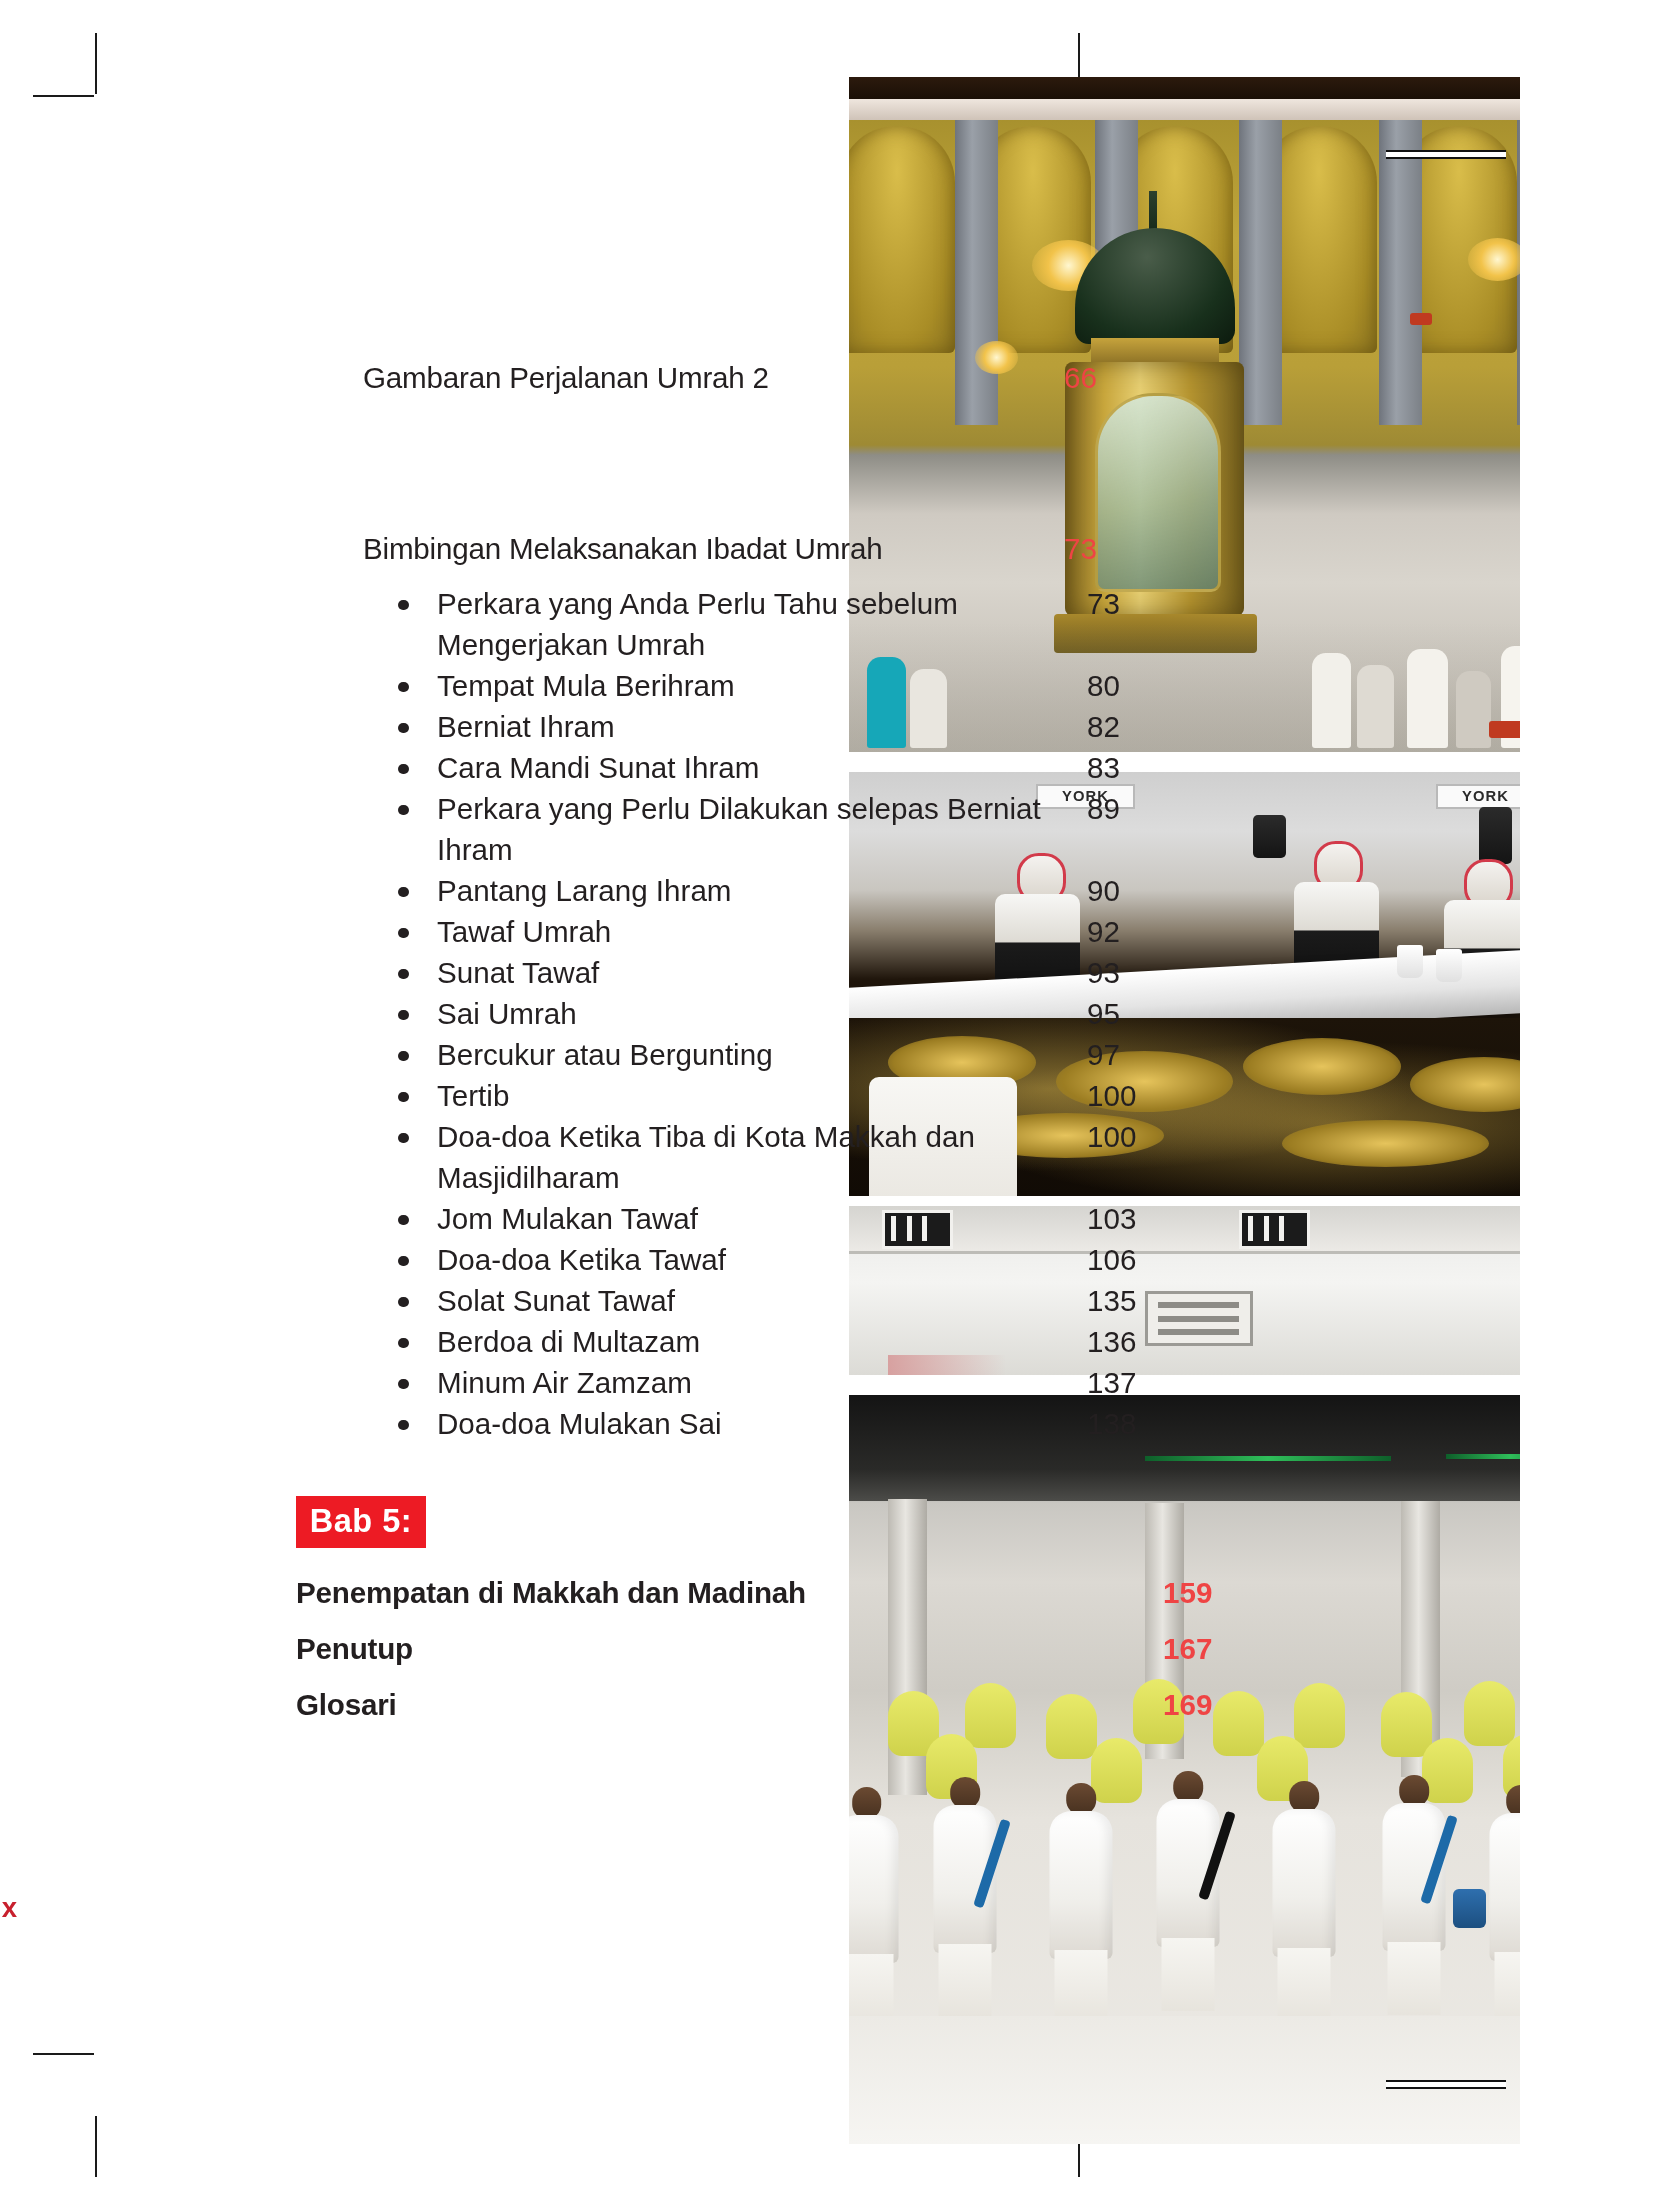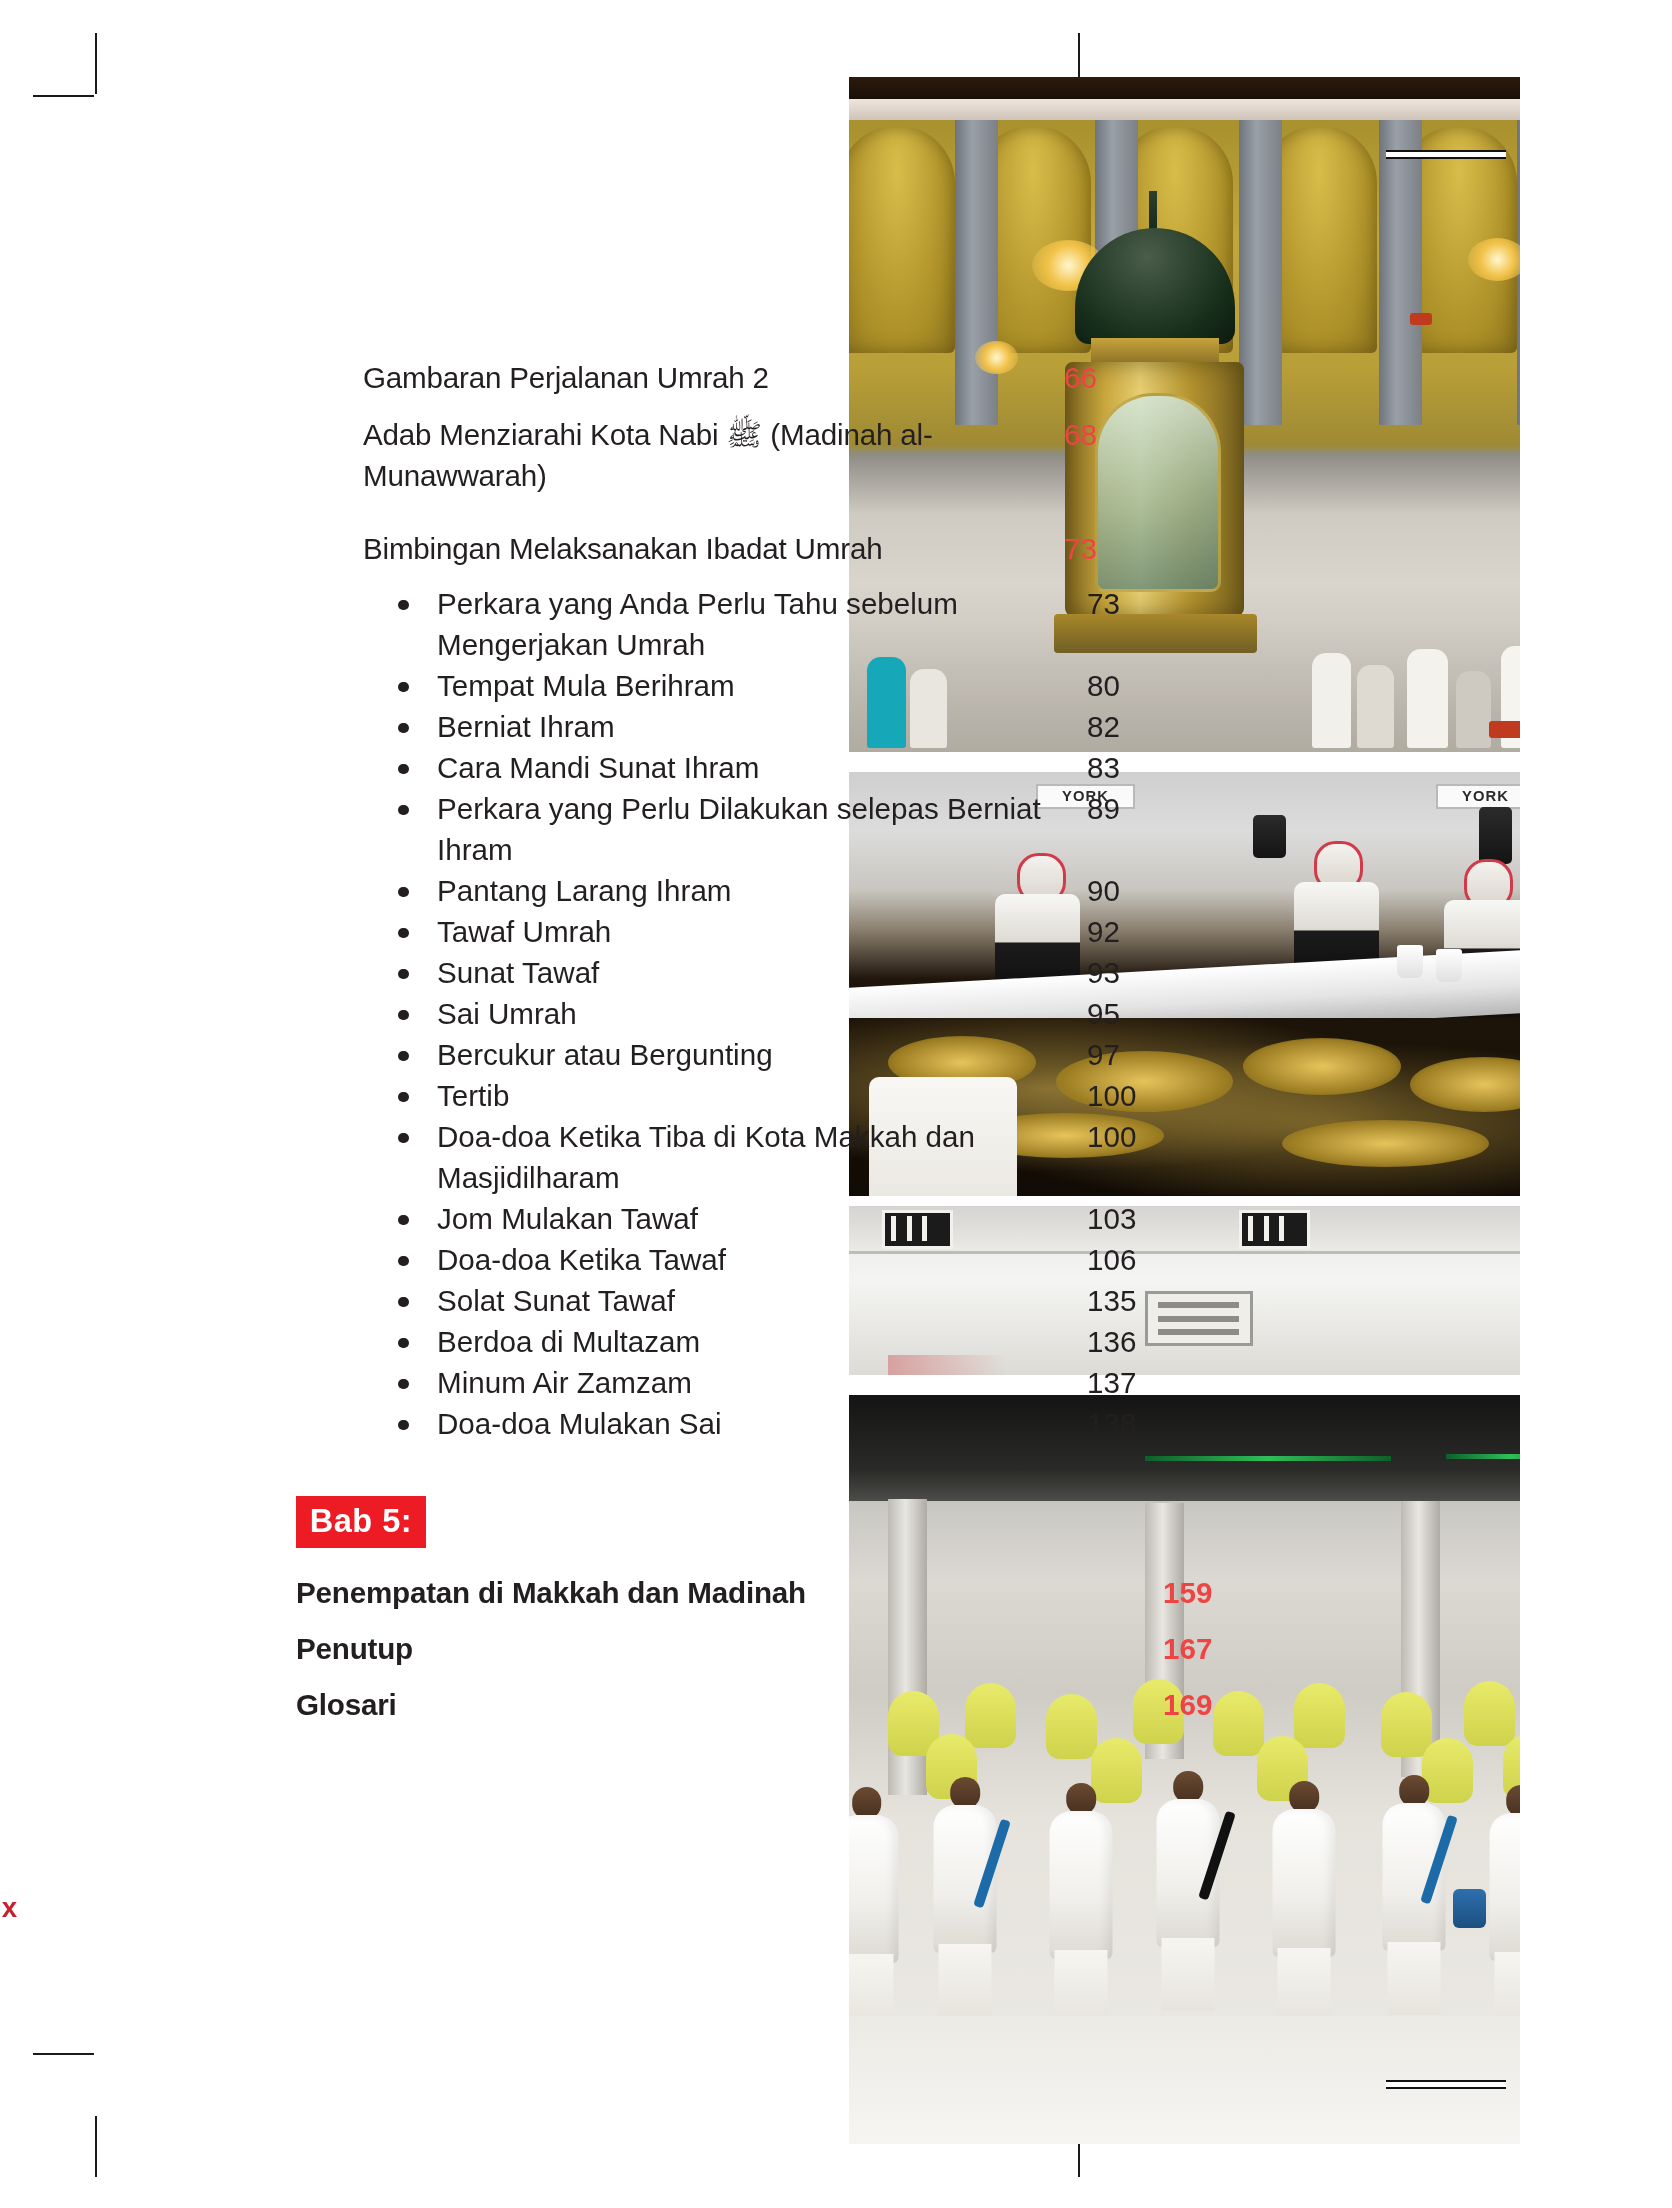--- a/index.html
+++ b/index.html
@@ -556,24 +556,20 @@
     </div>
   </div>
 
   <div class="toc">
 
     <div class="entry lvl1" style="top:357px;">
       <span class="entry-title">Gambaran Perjalanan Umrah 2</span>
       <span class="entry-page" style="left:701px; right:auto;">66</span>
     </div>
 
-    <div class="entry lvl1" style="top:414px;">
-      <span class="entry-title">Adab Menziarahi Kota Nabi ﷺ (Madinah al-Munawwarah)</span>
-      <span class="entry-page" style="left:701px; right:auto;">68</span>
-    </div>
 
     <div class="entry lvl1" style="top:514px;margin-top:14px;">
       <span class="entry-title">Bimbingan Melaksanakan Ibadat Umrah</span>
       <span class="entry-page" style="left:701px; right:auto;">73</span>
     </div>
 
     <div class="sub-list">
       <div class="sub-item">
         <span class="sub-bullet"></span>
         <span class="sub-text">Perkara yang Anda Perlu Tahu sebelum Mengerjakan Umrah</span>

